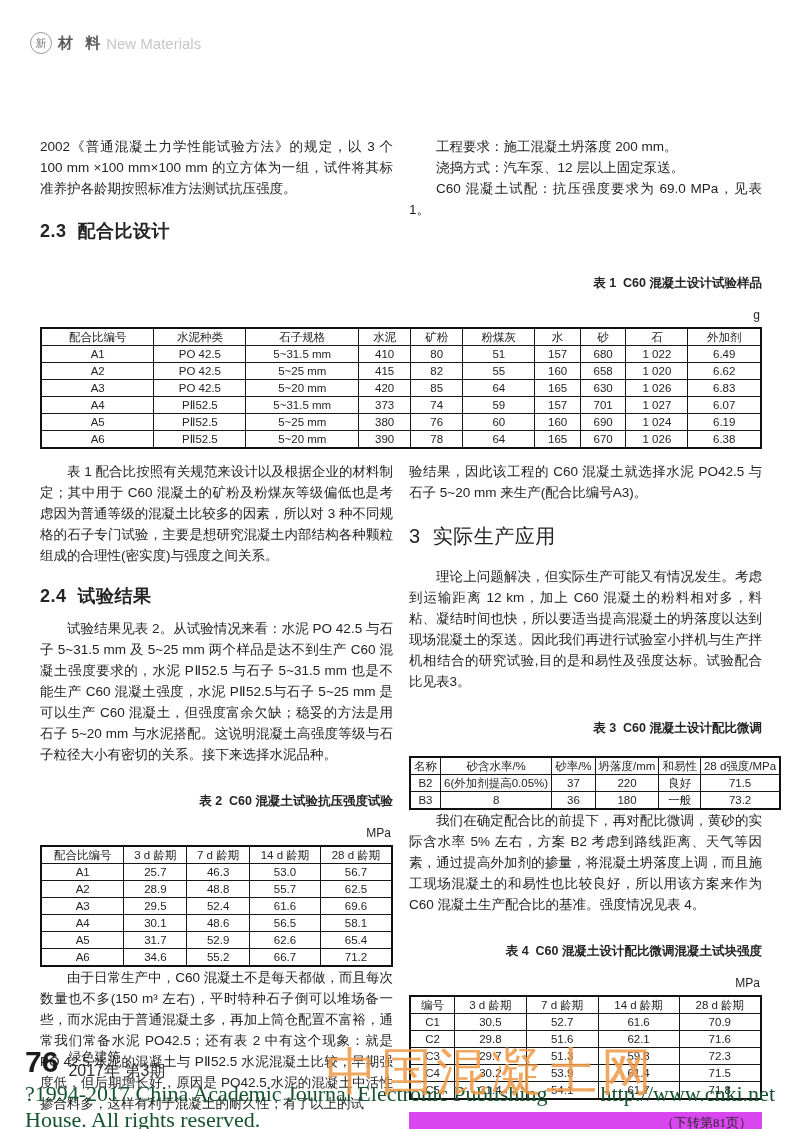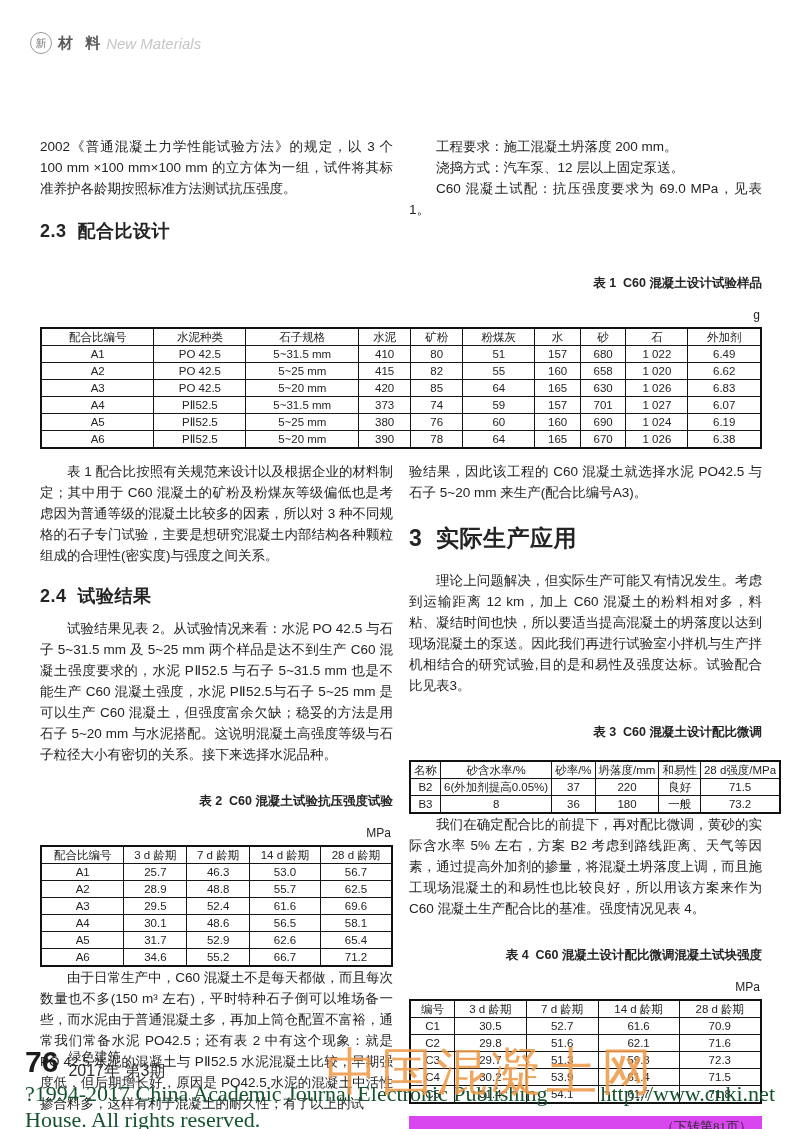--- a/index.html
+++ b/index.html
@@ -8,29 +8,29 @@
     background:#fff; overflow:hidden;
     font-family:"Liberation Sans", sans-serif; color:#242424;
   }
   
   .pheader { position:absolute; top:32px; left:30px; display:flex; align-items:center; }
   .logo-circle {
     width:20px; height:20px; border:1.5px solid #9a9a9a; border-radius:50%;
     color:#787878; font-size:11px; line-height:20px; text-align:center; flex:0 0 auto;
   }
   .pheader .cn { font-size:15px; font-weight:bold; color:#5a5a5a; letter-spacing:4px; margin-left:6px; }
-  .pheader .en { font-size:15px; color:#c6c6c6; margin-left:2px;font-style:italic; }
+  .pheader .en { font-size:15px; color:#c6c6c6; margin-left:2px; }
   
   .content { position:absolute; top:92px; left:40px; width:722px;margin-top:44px; }
   .cols { display:flex; gap:16px; }
   .col { flex:1 1 0; min-width:0; }
   p.body { margin:0; font-size:13.5px; line-height:21px; text-align:justify; }
   p.ind { text-indent:2em; }
   .h2 { margin:20px 0 0 0; font-size:18px; font-weight:bold; white-space:pre-wrap; letter-spacing:.5px; }
-  .h1 { margin:20px 0 16px 0; font-size:23px; font-weight:bold; white-space:pre-wrap; letter-spacing:.5px; }
+  .h1 { margin:20px 0 16px 0; font-size:20px; font-weight:normal; white-space:pre-wrap; letter-spacing:.5px; }
   .mt12 { margin-top:12px; } .mt14 { margin-top:14px; }
   
   .tblock { margin-top:12px; }
   .tblock.t1 { margin-top:16px; }
   .tbl-head { position:relative; text-align:right; font-size:12.5px; font-weight:bold;
               line-height:16px; margin-bottom:4px; white-space:pre-wrap; }
   .tbl-unit { position:absolute; right:2px; bottom:0; font-weight:normal; font-size:12px; }
   table.dt { width:100%; border-collapse:collapse; border:2px solid #111; }
   .dt th, .dt td {
     border:1px solid #161616; font-size:11.5px; font-weight:normal;

